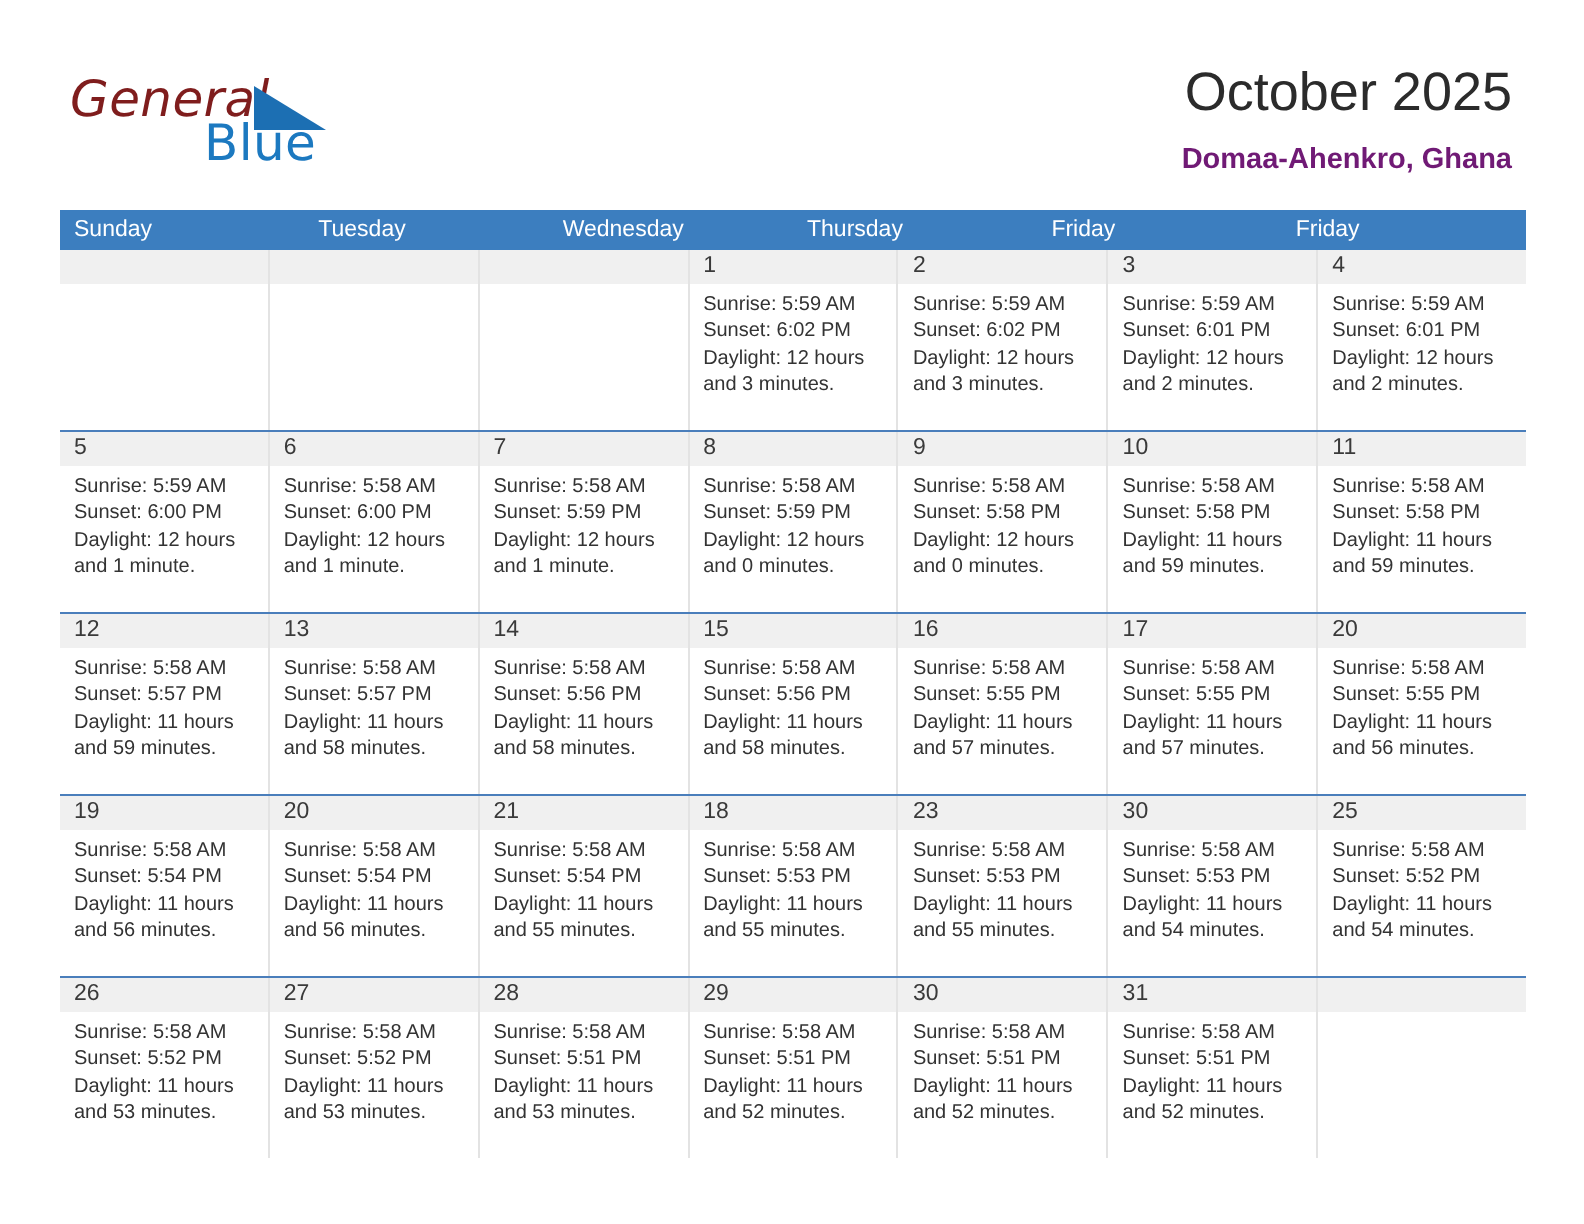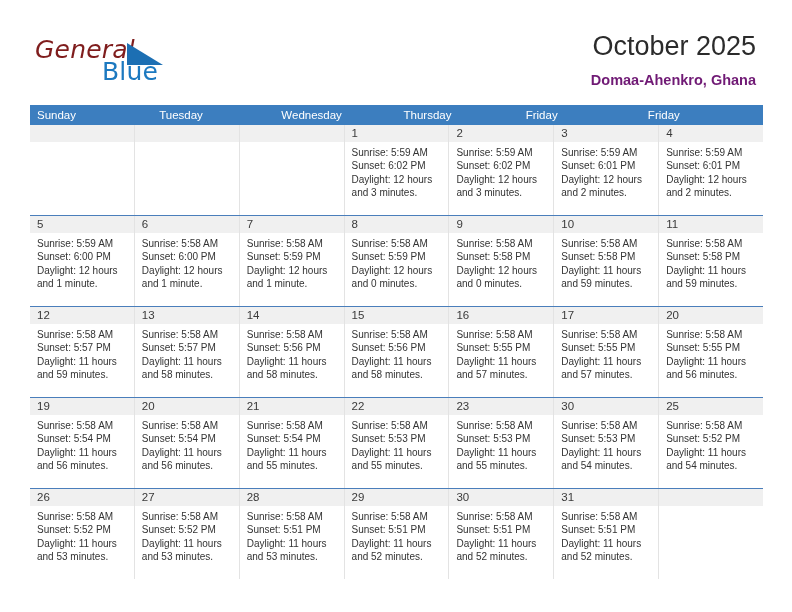--- a/index.html
+++ b/index.html
@@ -425,21 +425,21 @@
             </div>
             <div class="day-info">
               <div>Sunrise: 5:58 AM</div>
               <div>Sunset: 5:54 PM</div>
               <div>Daylight: 11 hours</div>
               <div>and 55 minutes.</div>
             </div>
           </div>
           <div class="day-cell">
             <div class="day-num-strip">
-              <div class="day-num">22</div>
+              <div class="day-num">18</div>
             </div>
             <div class="day-info">
               <div>Sunrise: 5:58 AM</div>
               <div>Sunset: 5:53 PM</div>
               <div>Daylight: 11 hours</div>
               <div>and 55 minutes.</div>
             </div>
           </div>
           <div class="day-cell">
             <div class="day-num-strip">

